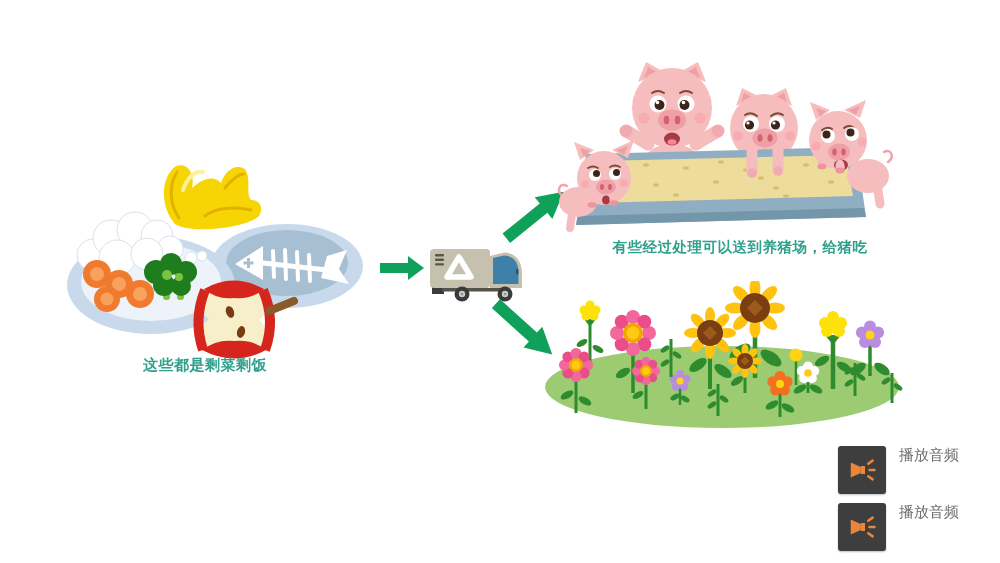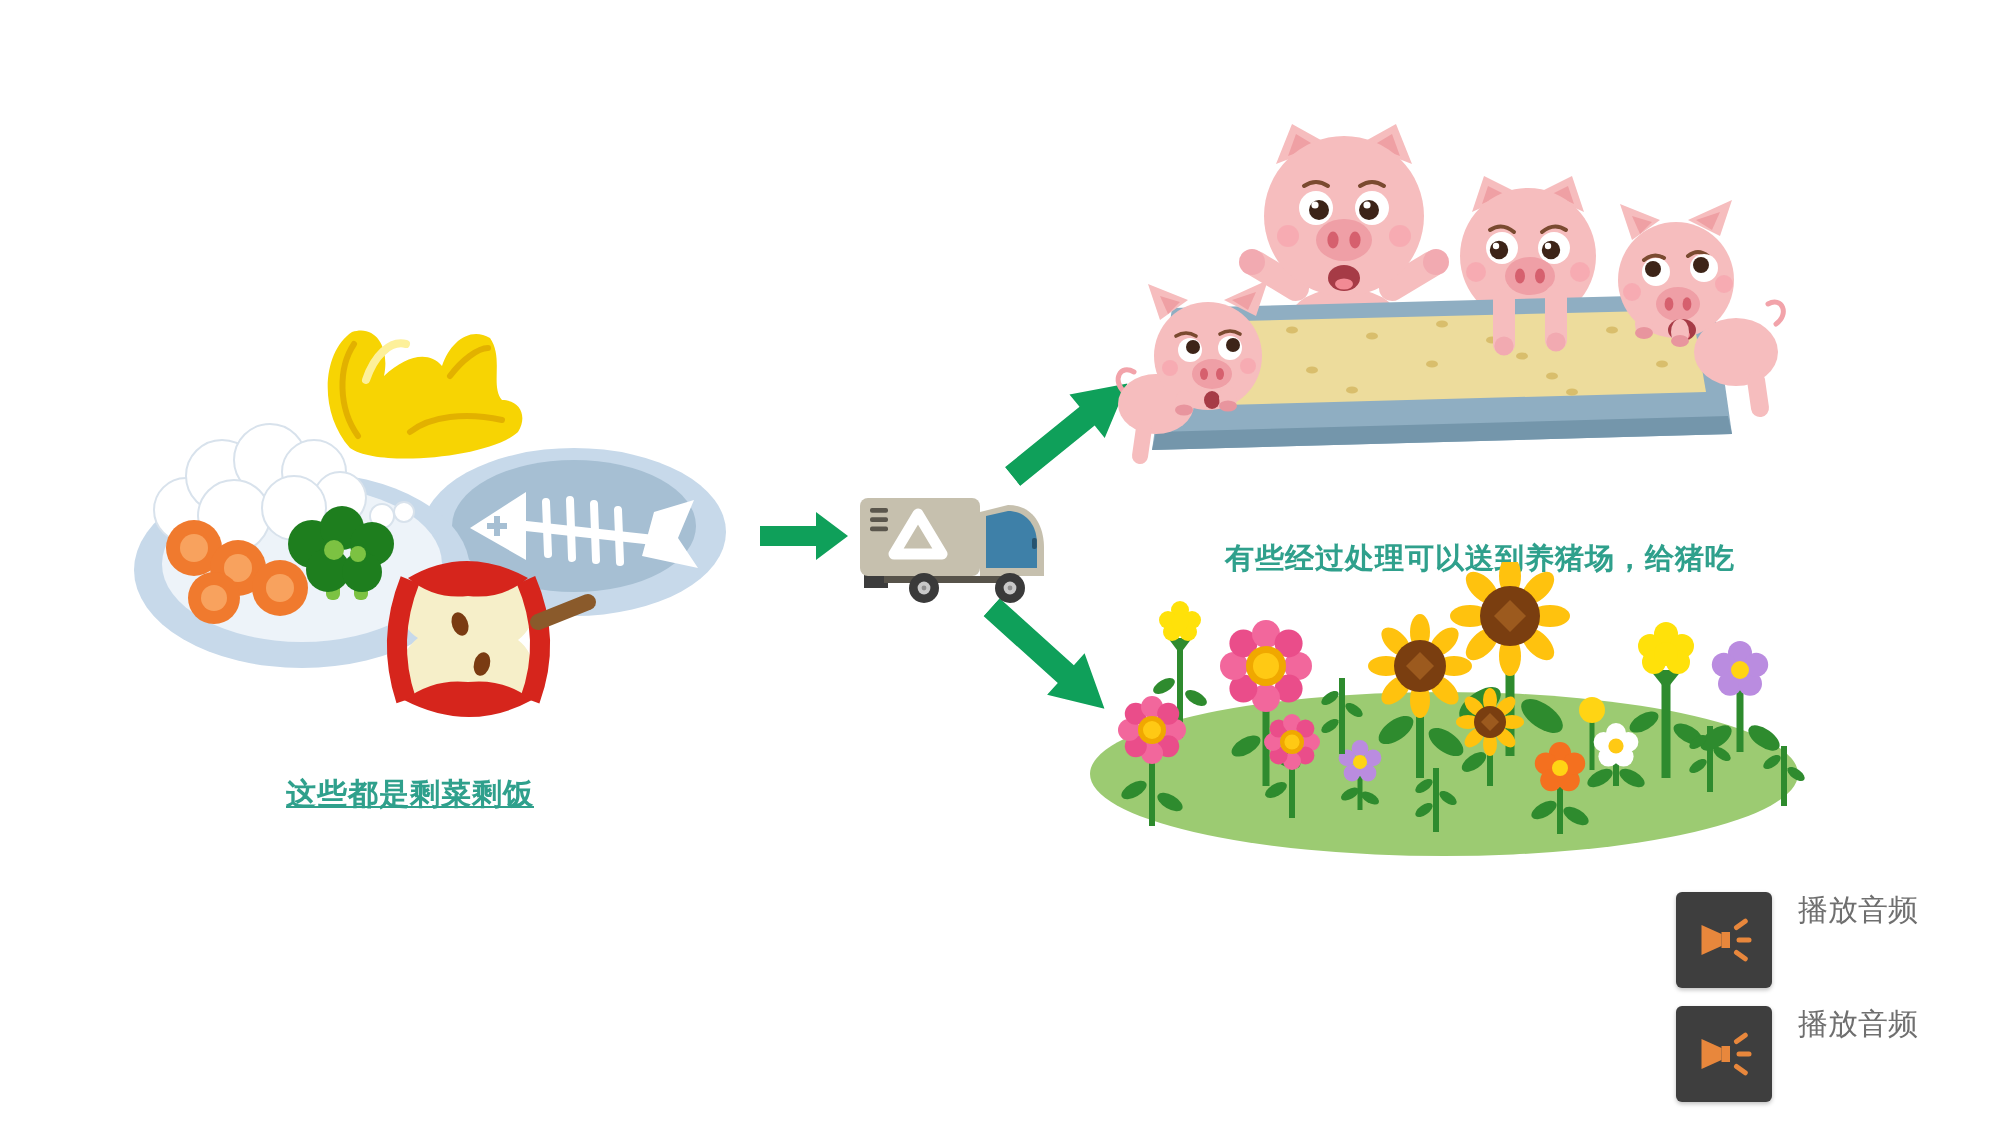--- a/index.html
+++ b/index.html
@@ -1,23 +1,23 @@
 <!DOCTYPE html>
 <html><head>
 <meta charset="utf-8">
 <style>
   * { box-sizing: border-box; }
   body { margin: 0; font-family: "Liberation Sans", sans-serif; background: #fff; }
   .canvas { position: relative; width: 1000px; height: 563px; background: #ffffff; overflow: hidden; }
   .abs { position: absolute; }
   .caption {
     position: absolute; font-weight: bold; font-size: 15px; color: #2FA08C;
-    text-align: center; letter-spacing: 0.5px; line-height: 1.2; margin-top: 33px;
+    text-align: center; letter-spacing: 0.5px; line-height: 1.2;
   }
-  .cap-leftovers { left: 100px; top: 356px; width: 210px; text-decoration: underline; }
+  .cap-leftovers { left: 100px; top: 356px; width: 210px; }
   .cap-pigs { left: 565px; top: 239px; width: 350px; font-size: 14.5px; }
   .cap-fertilizer { left: 550px; top: 434px; width: 370px; font-size: 14.5px; }
   .audio-row { position: absolute; left: 838px; display: flex; align-items: flex-start; gap: 13px; }
   .audio-row.r1 { top: 446px; }
   .audio-row.r2 { top: 503px; }
   .audio-btn {
     width: 48px; height: 48px; background: #3E3E3E; border: none; border-radius: 3px;
     display: flex; align-items: center; justify-content: center; cursor: pointer;
     box-shadow: 0 1px 2px rgba(0,0,0,0.25); padding: 0;
   }

